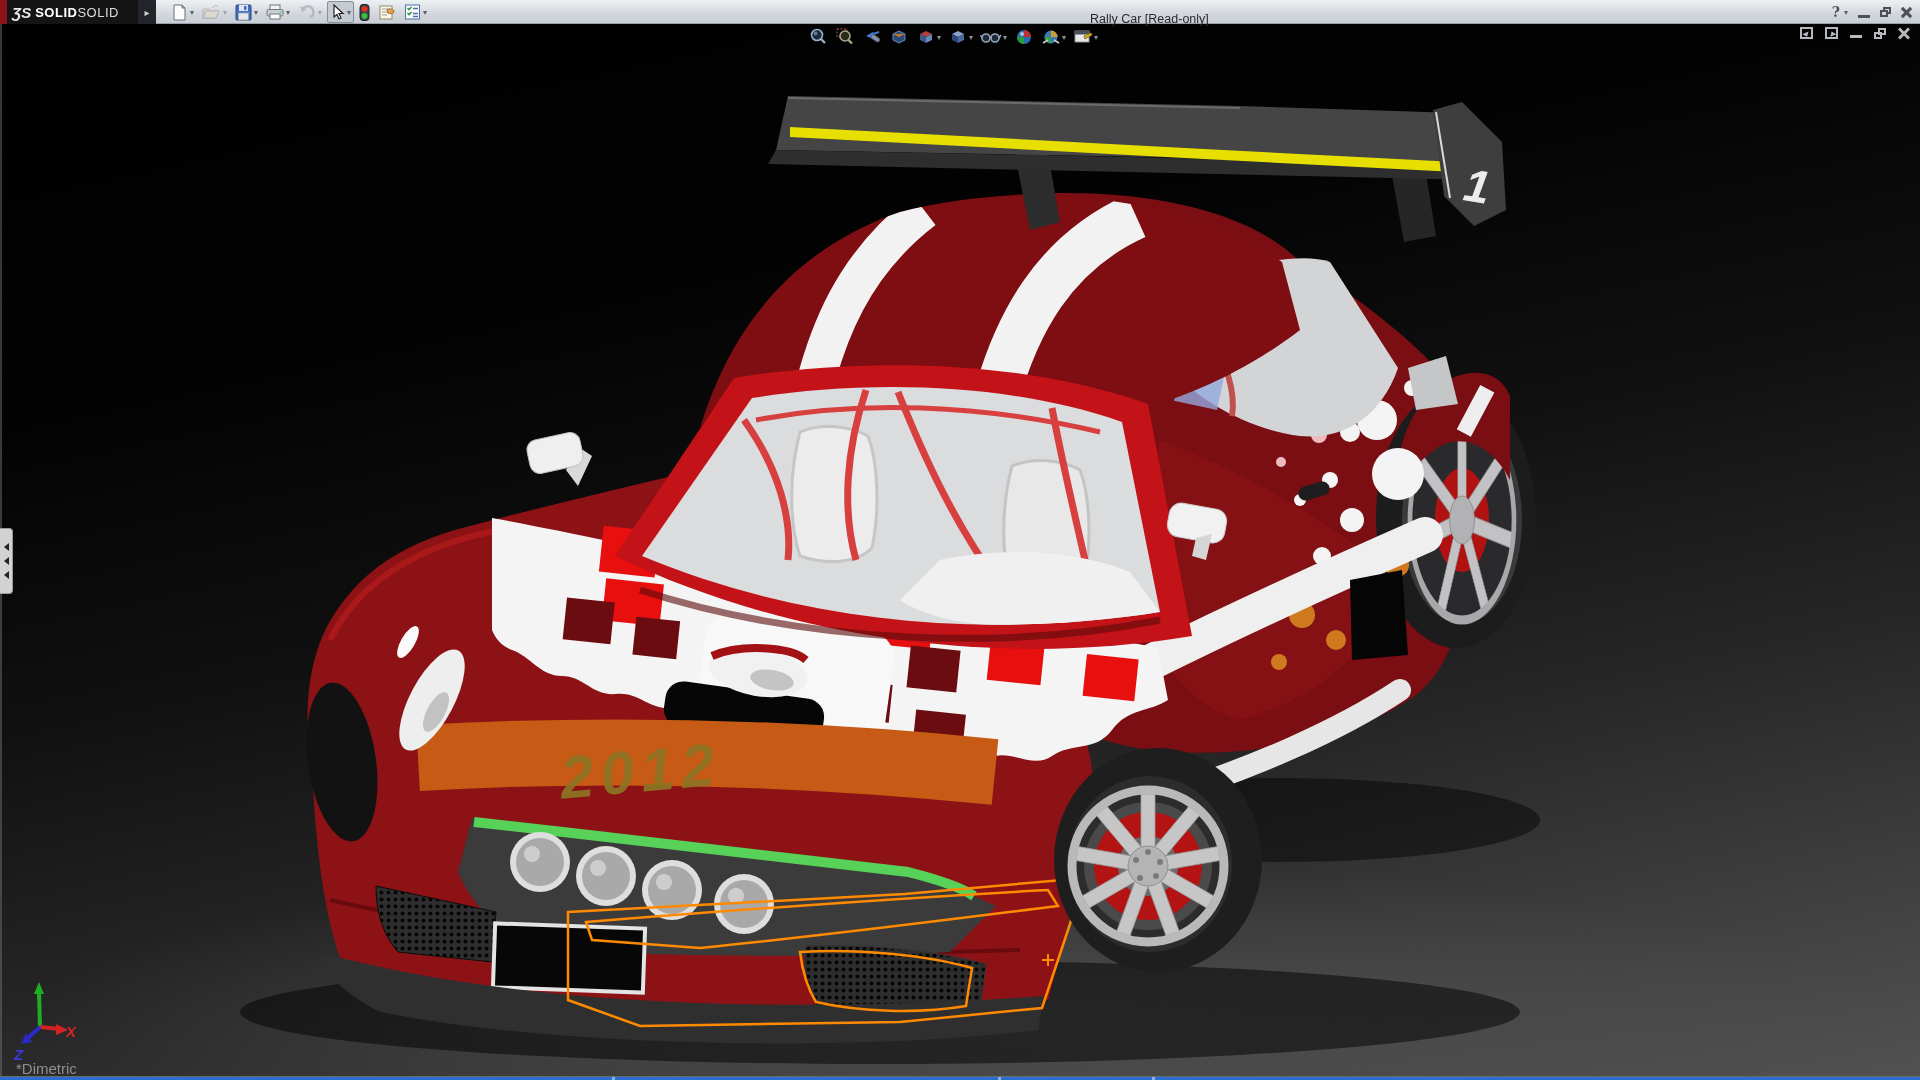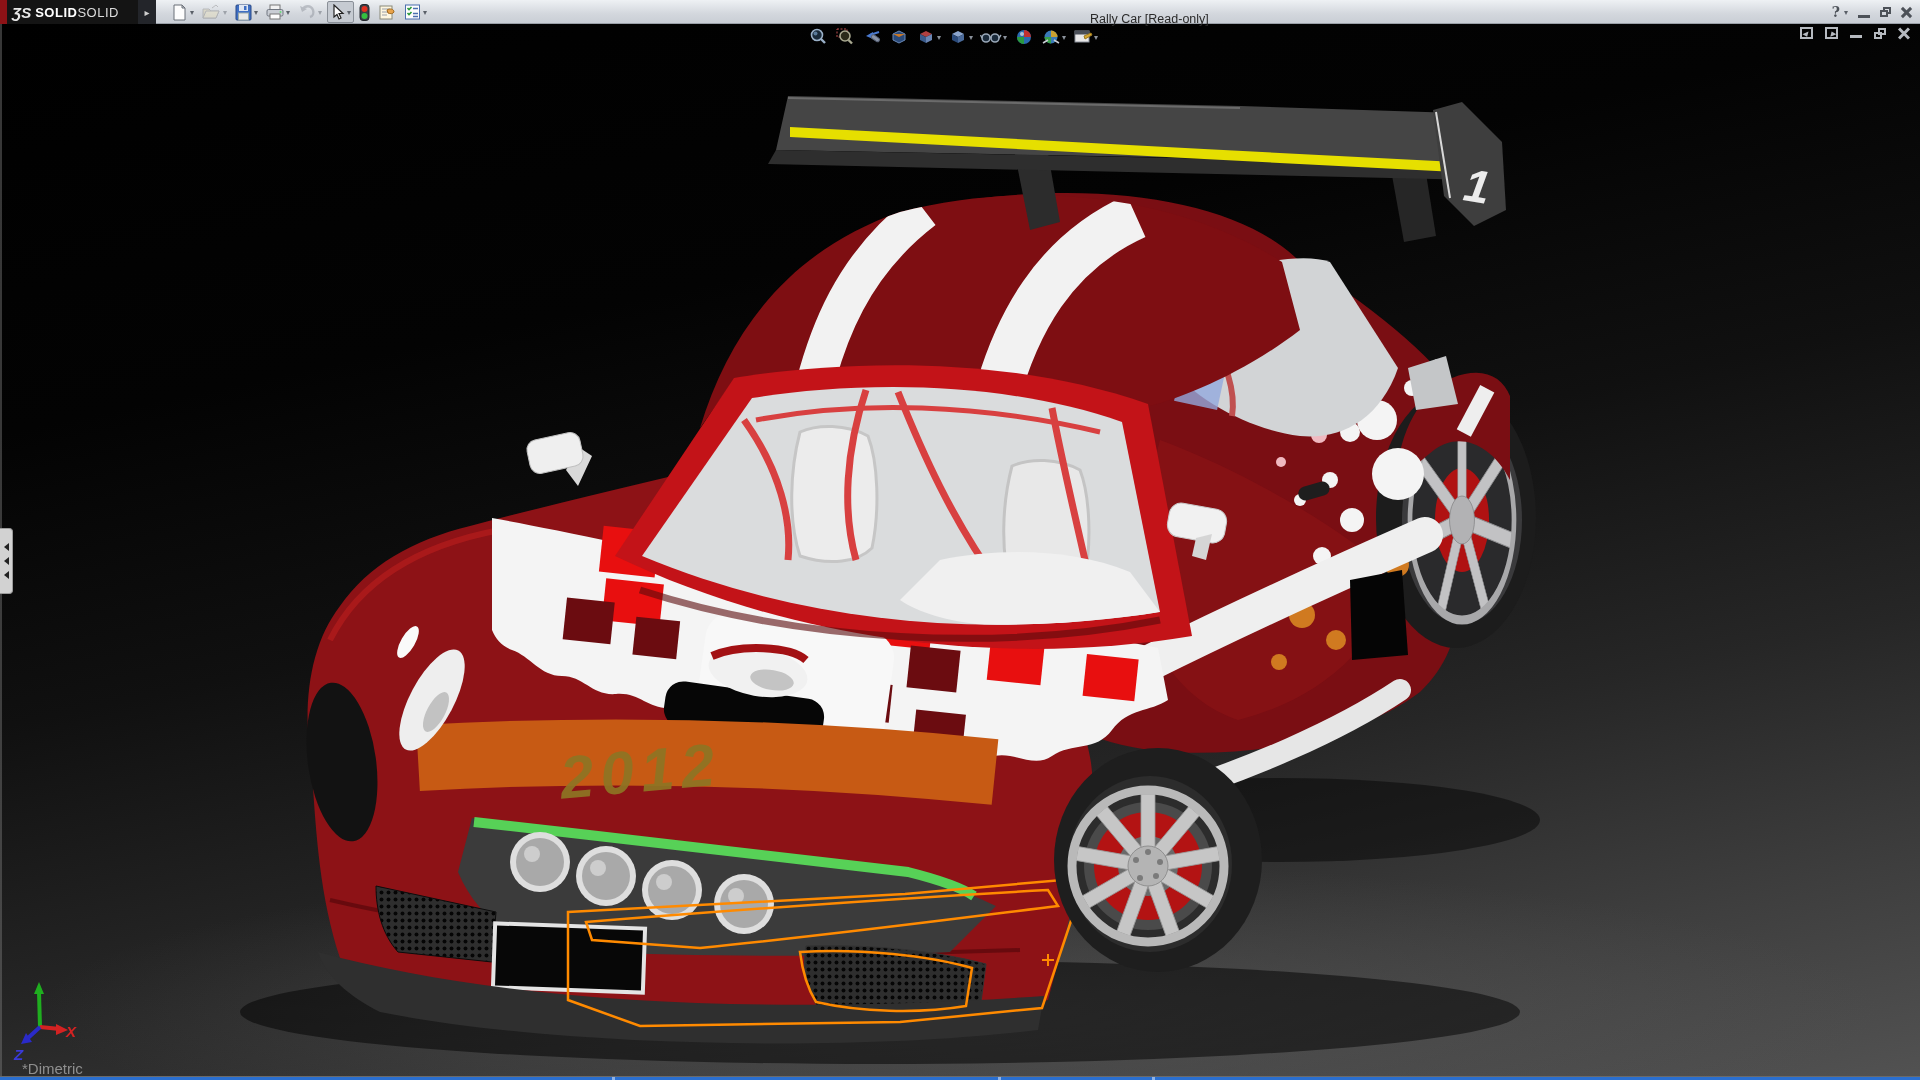--- a/index.html
+++ b/index.html
@@ -62,21 +62,21 @@
   .dx i{position:absolute;left:-1px;top:5px;width:14px;height:3px;background:#b6bac0;display:block;}
   .dx i.a{transform:rotate(45deg);} .dx i.b2{transform:rotate(-45deg);}
 
   
   .collapse-tab{position:absolute;left:0;top:504px;width:13px;height:66px;background:#d2d2d2;
     border:1px solid #9a9a9a;border-left:none;border-radius:0 4px 4px 0;
     display:flex;flex-direction:column;align-items:center;justify-content:center;gap:6px;cursor:pointer;}
   .collapse-tab .tri{width:0;height:0;border-top:4px solid transparent;border-bottom:4px solid transparent;
     border-right:5px solid #222;}
 
-  .viewlabel{position:absolute;left:22px;top:1036px;font-size:15px;color:#8f8f8f;}
+  .viewlabel{position:absolute;left:16px;top:1036px;font-size:15px;color:#8f8f8f;}
 
   .bottomstrip{position:absolute;left:0;bottom:0;width:1920px;height:4px;background:#2a6fd0;border-top:1px solid #6a6a6a;}
   .bottomstrip .notch{position:absolute;top:0;width:3px;height:4px;background:#8fb3e8;}
 
   .decal-year{font-size:60px;font-weight:bold;font-style:italic;letter-spacing:7px;fill:#8e7524;opacity:.92;}
   .decal-num{font-size:46px;font-weight:bold;font-style:italic;fill:#ececec;}
   .triad-label{font-size:15px;font-style:italic;font-weight:bold;}
 </style>
 </head>
 <body>

